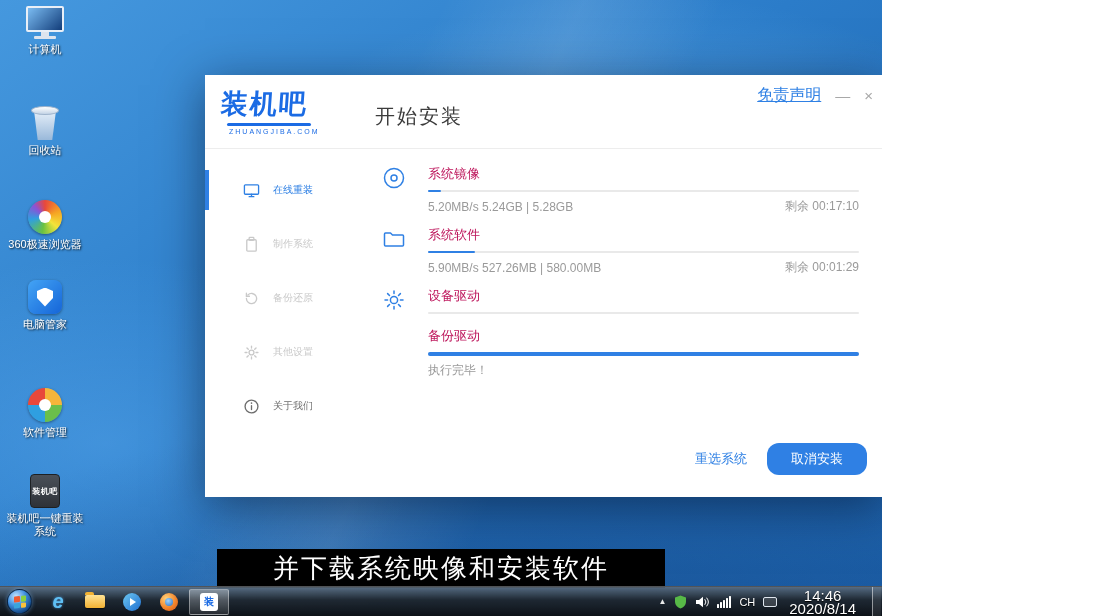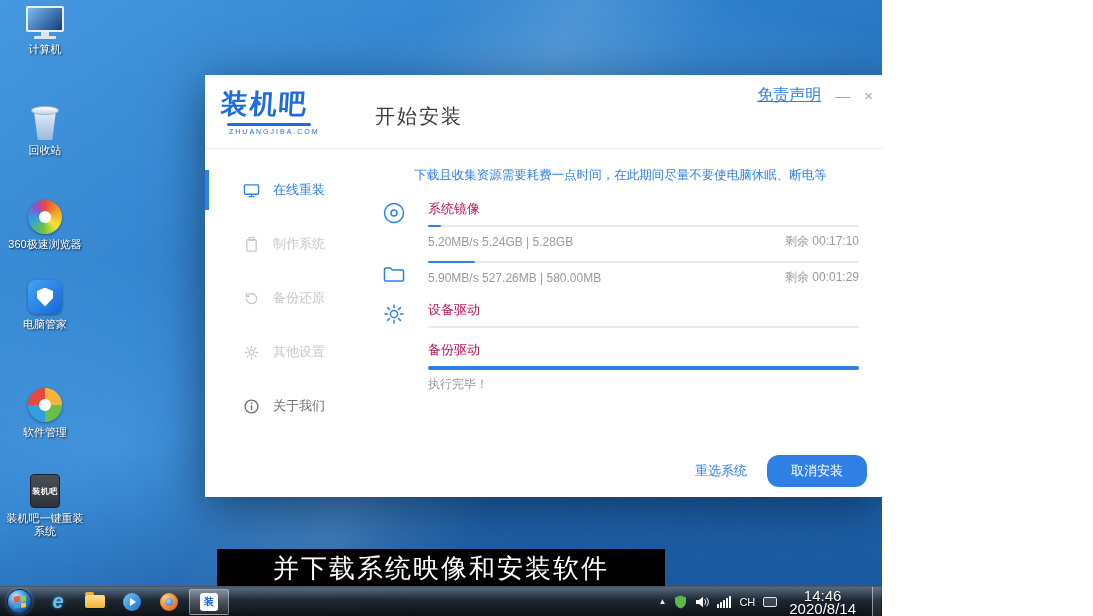--- a/index.html
+++ b/index.html
@@ -54,38 +54,38 @@
   .logo-swoosh { height:3px; width:84px; background:#1b6be4; border-radius:2px; margin:1px 0 2px 6px; }
   .logo-domain { font-size:7px; letter-spacing:2px; margin-left:8px; }
   .win-title { position:absolute; left:170px; top:28px; font-size:20px; color:#3c3c3c; letter-spacing:2px; }
   .header-right { position:absolute; right:12px; top:10px; display:flex; align-items:center; gap:14px; }
   .disclaimer { color:#2f80e4; font-size:16px; text-decoration:underline; cursor:pointer; }
   .win-ctrl { color:#a8a8a8; font-size:15px; cursor:pointer; line-height:15px; }
 
   .win-body { display:flex; height:347px; }
   .sidebar { width:155px; padding-top:14px; }
   .side-item { position:relative; height:54px; display:flex; align-items:center; gap:13px; padding-left:38px;
-    color:#c9c9c9; font-size:13px; cursor:pointer; }
+    color:#c9c9c9; font-size:10px; cursor:pointer; }
   .side-item svg { flex:0 0 auto; }
   .side-item.active { color:#2f80e4; }
   .side-item.active::before { content:""; position:absolute; left:0; top:7px; bottom:7px; width:4px; background:#2f80e4; }
   .side-item.darker { color:#6d6d6d; }
 
   .content { flex:1; position:relative; padding:16px 26px 0 22px; }
   .warning { color:#2f80e4; font-size:12.5px; text-align:center; margin:2px 0 16px; white-space:nowrap; }
   .task { display:flex; margin-bottom:11px; }
   .task-icon { width:46px; padding-top:1px; color:#2f80e4; }
   .task-main { flex:1; }
   .task-label { font-size:13px; color:#be185d; margin-bottom:7px; }
   .task-bar { height:2px; background:#e9e9e9; border-radius:2px; position:relative; }
   .task-bar.thick { height:4px; }
   .task-bar .fill { position:absolute; left:0; top:0; bottom:0; background:#2f80e4; border-radius:2px; width:0; }
   .task-meta { display:flex; justify-content:space-between; margin-top:6px; font-size:12px; color:#9a9a9a;align-items:center; }
   .note { display:flex; align-items:center; gap:7px; color:#2f80e4; font-size:12.5px; margin:14px 0 0 46px; }
-  .win-footer { position:absolute; left:0; right:0; bottom:0; height:50px; display:flex; align-items:center;
+  .win-footer { position:absolute; left:0; right:0; bottom:12px; height:50px; display:flex; align-items:center;
     justify-content:flex-end; gap:20px; padding-right:18px; }
   .reselect-link { color:#2f80e4; font-size:13px; cursor:pointer; }
   .cancel-btn { background:#2f80e4; color:#fff; border:none; font-size:13px; padding:7px 24px; border-radius:12px;
     cursor:pointer; font-family:inherit; }
 
   
   .subtitle { position:absolute; left:50%; bottom:28px; transform:translateX(-50%); background:#000; color:#fff;
     font-size:26px; letter-spacing:2px; padding:2px 56px; white-space:nowrap; z-index:5; }
 
   
@@ -219,21 +219,20 @@
           <svg viewBox="0 0 18 18" width="17" height="17" fill="none" stroke="currentColor" stroke-width="1.4" stroke-linecap="round">
               <circle cx="9" cy="9" r="6.8"></circle>
               <path d="M9 8.2v4"></path>
               <circle cx="9" cy="5.4" r="0.9" fill="currentColor" stroke="none"></circle>
             </svg>
           <span>关于我们</span>
         </div>
       </div>
 
       <div class="content">
-        <div class="warning">下载且收集资源需要耗费一点时间，在此期间尽量不要使电脑休眠、断电等</div>
 
         <div class="task">
           <div class="task-icon">
             <svg viewBox="0 0 24 24" width="24" height="24" fill="none" stroke="#2f80e4" stroke-width="1.5">
                 <circle cx="12" cy="12" r="9.5"></circle>
                 <circle cx="12" cy="12" r="3"></circle>
               </svg>
           </div>
           <div class="task-main">
             <div class="task-label">系统镜像</div>
@@ -247,20 +246,21 @@
           </div>
         </div>
 
         <div class="task">
           <div class="task-icon">
             <svg viewBox="0 0 24 24" width="24" height="24" fill="none" stroke="#2f80e4" stroke-width="1.5" stroke-linejoin="round">
                 <path d="M2.5 7a1 1 0 0 1 1-1h5l2 2h10a1 1 0 0 1 1 1v9a1 1 0 0 1-1 1h-17a1 1 0 0 1-1-1z"></path>
               </svg>
           </div>
           <div class="task-main">
+            <div class="task-label">系统软件</div>
             <div class="task-bar">
                 <div class="fill" style="width: 11%;"></div>
               </div>
             <div class="task-meta">
               <span>5.90MB/s 527.26MB | 580.00MB</span>
               <span>剩余 00:01:29</span>
             </div>
           </div>
         </div>
 

